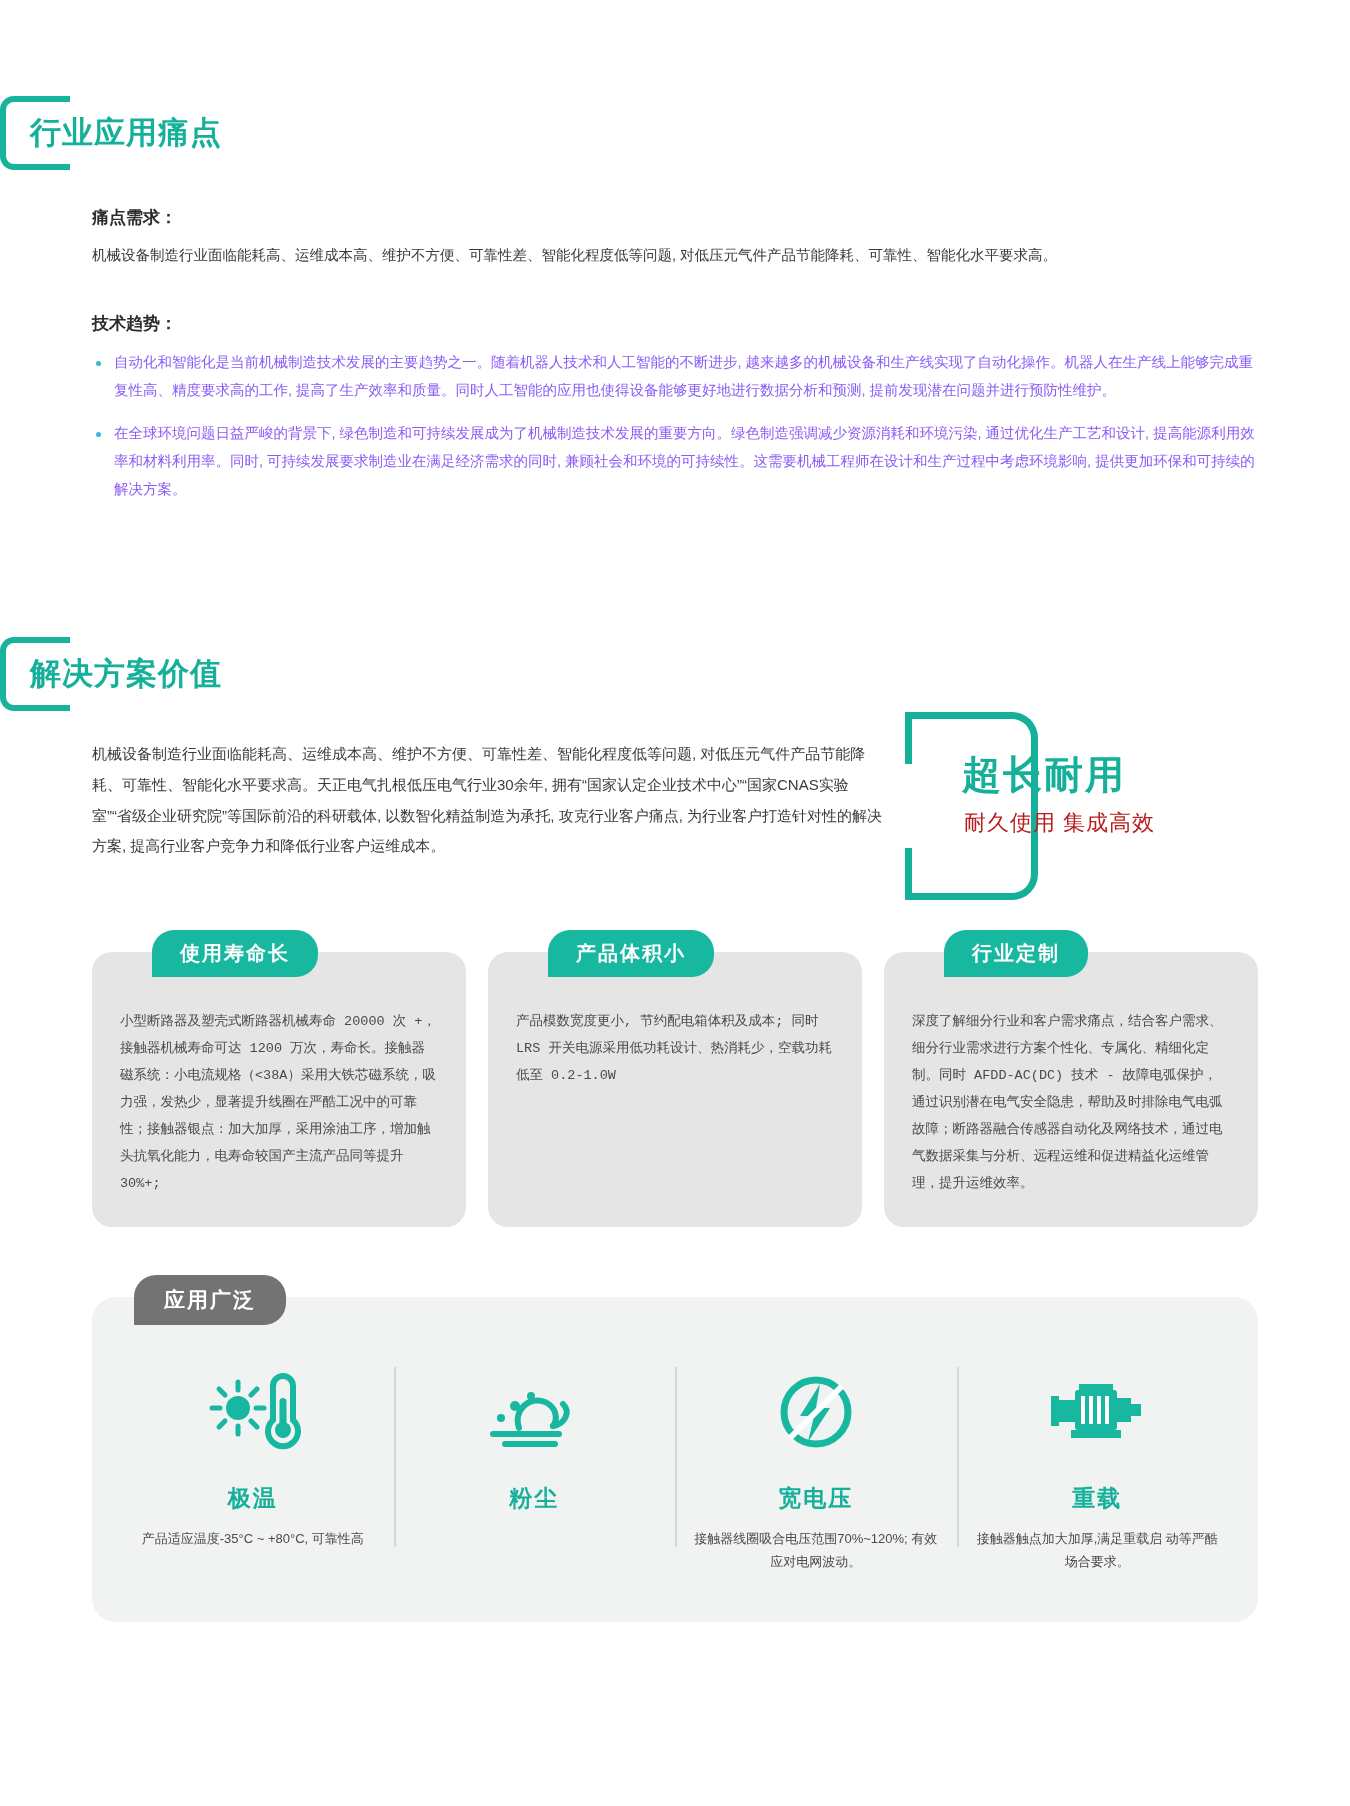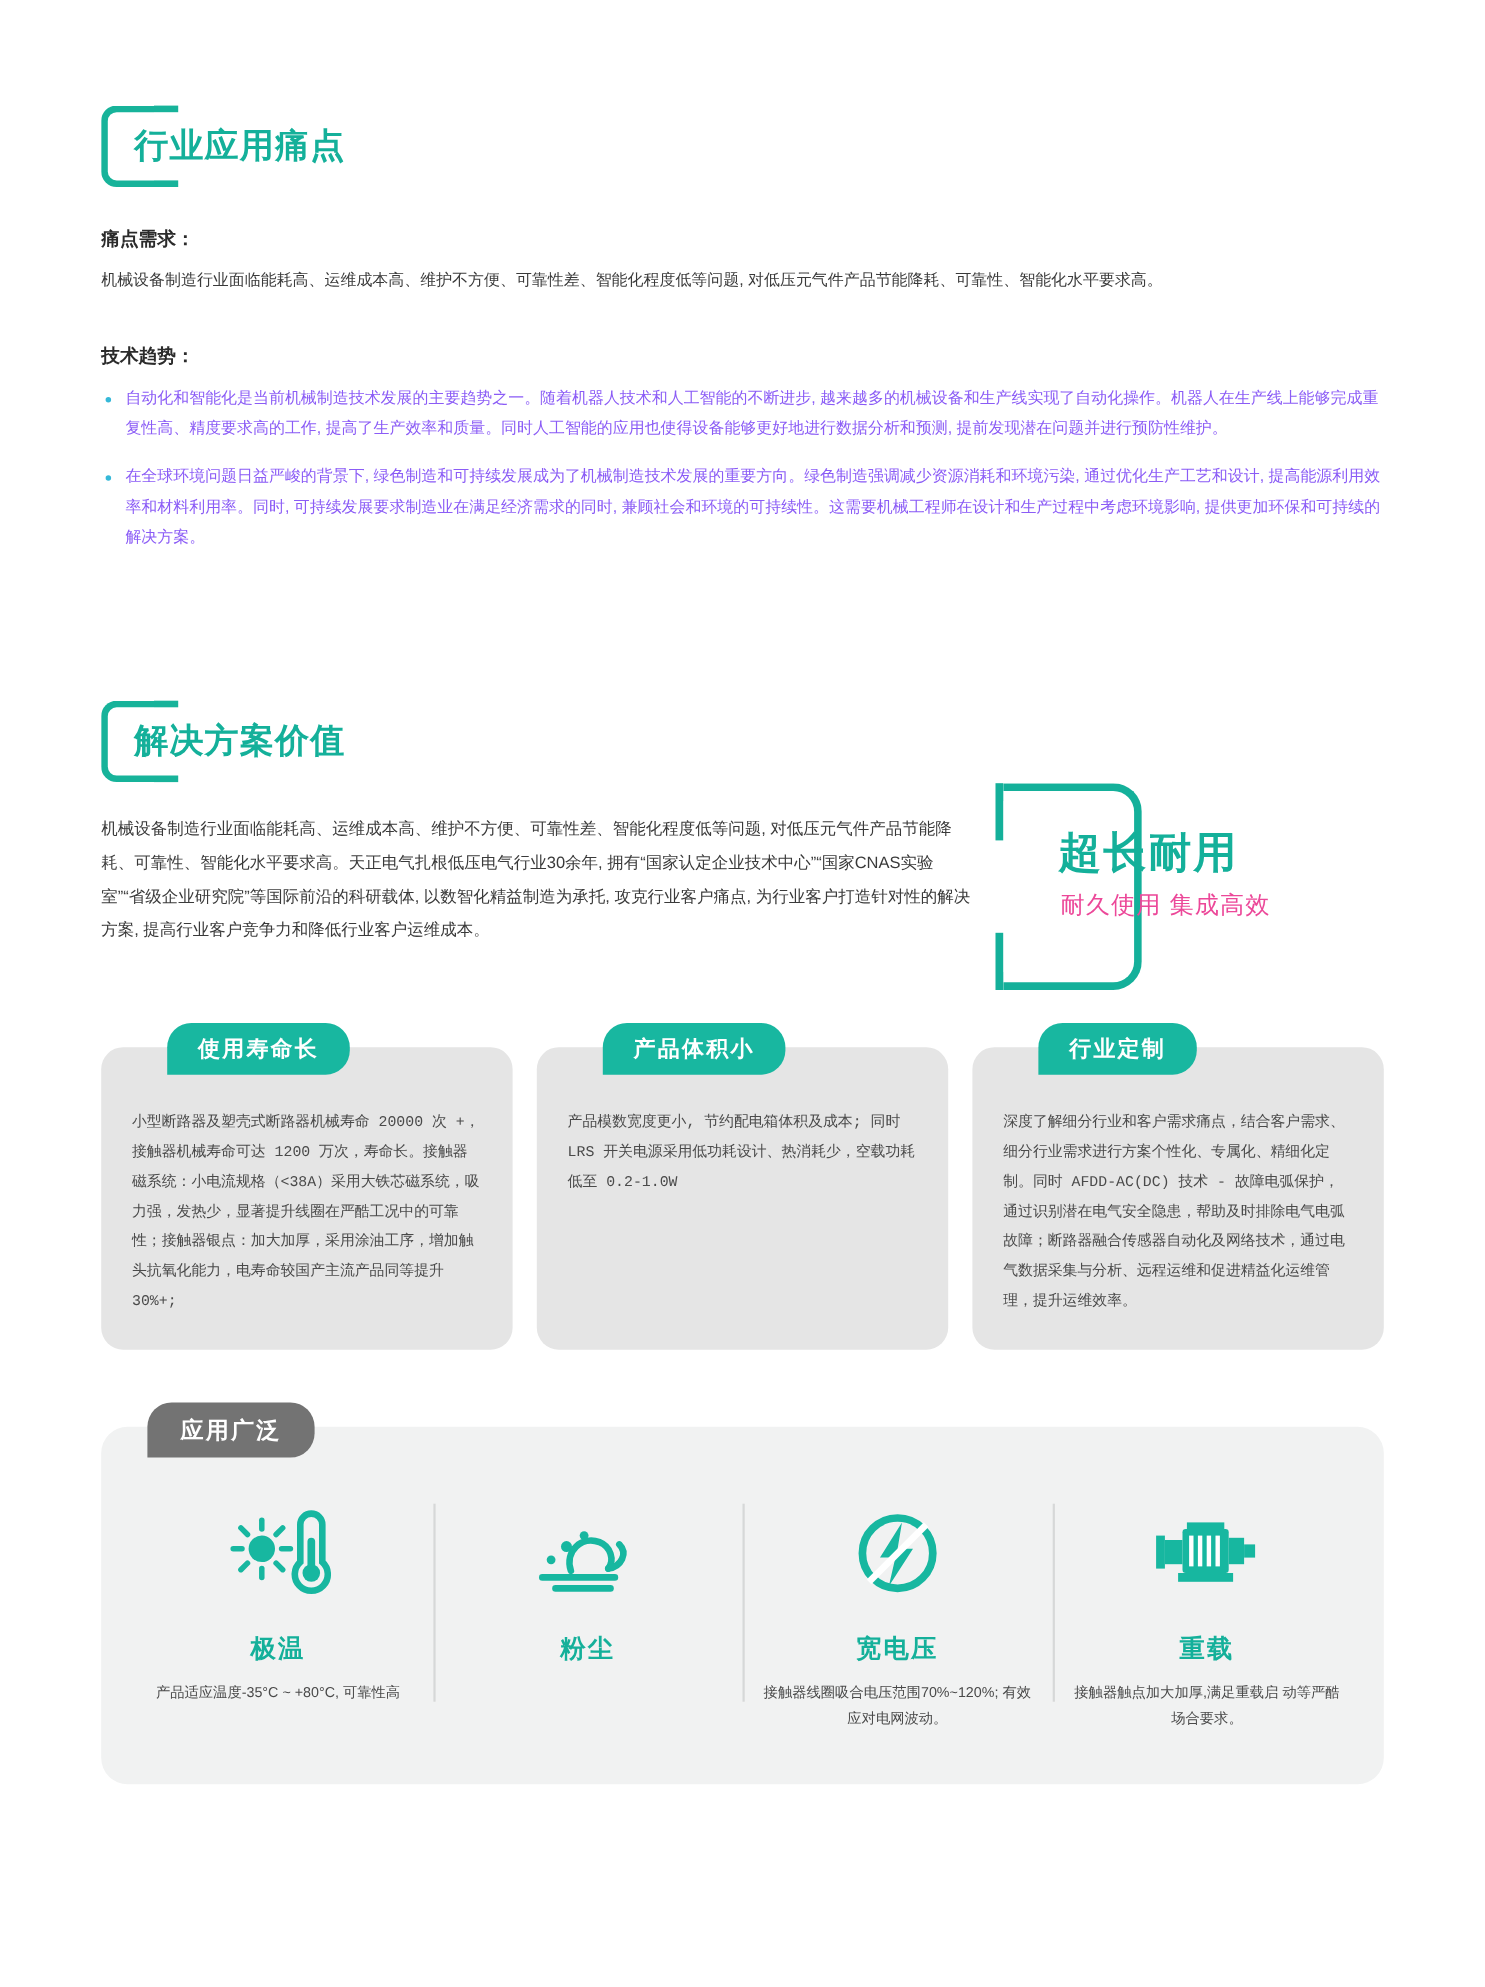--- a/index.html
+++ b/index.html
@@ -13,21 +13,20 @@
     width: 1350px;
     min-height: 1806px;
     margin: 0 auto;
     background: #ffffff;
     overflow: hidden;
   }
 
   
   .section-head {
     position: relative;
-    margin-left: 92px;
     height: 76px;
   }
   .bracket {
     position: absolute;
     left: 0; top: 0;
     width: 48px; height: 74px;
     border: 6px solid #17b39a;
     border-right: none;
     border-radius: 14px 0 0 14px;
   }
@@ -132,21 +131,21 @@
     font-size: 39px;
     font-weight: bold;
     color: #14b09a;
     letter-spacing: 2px;
     white-space: nowrap;
   }
   .badge .b-sub {
     position: absolute;
     left: 52px; top: 96px;
     font-size: 22px;
-    color: #ec4899;
+    color: #b91c1c;
     letter-spacing: 1px;
     white-space: nowrap;
   }
 
   
   .cards {
     display: flex;
     gap: 22px;
     margin: 42px 92px 0 92px;
   }

